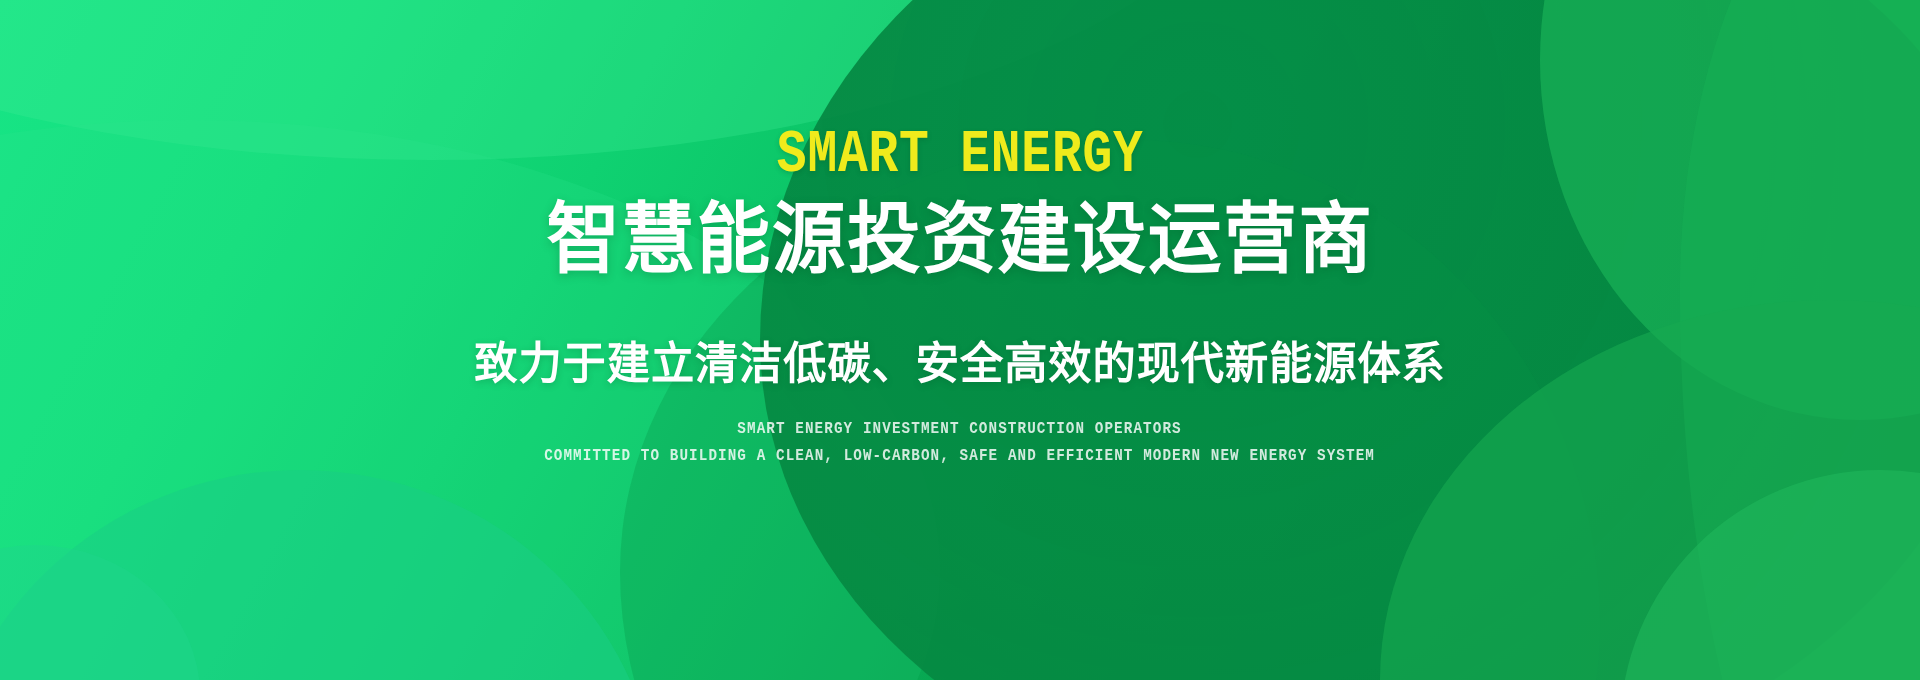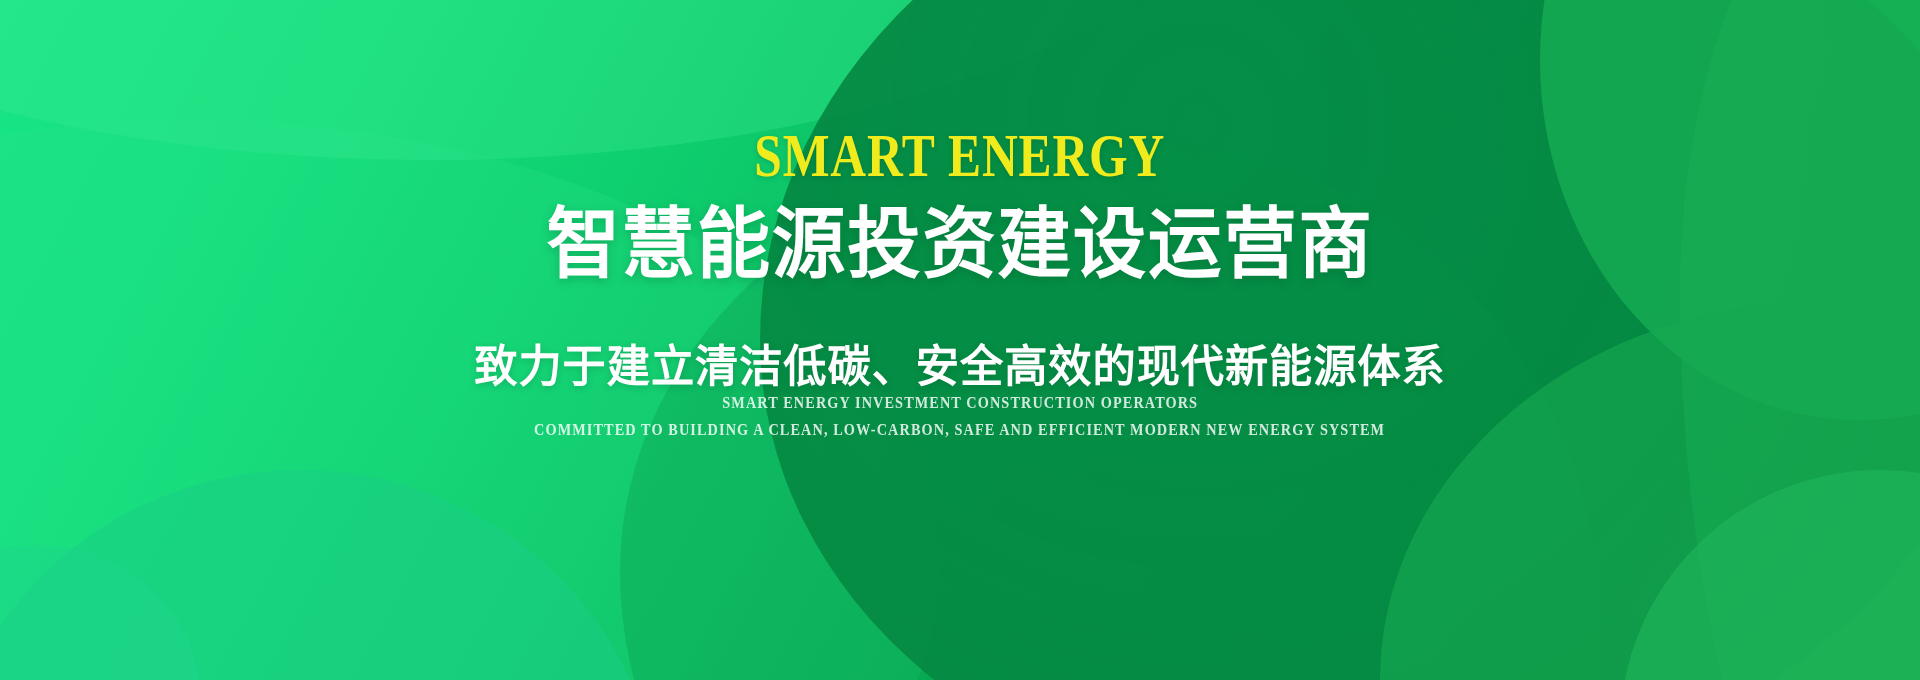--- a/index.html
+++ b/index.html
@@ -6,21 +6,21 @@
   html, body {
     margin: 0;
     padding: 0;
     background: #0a9c47;
   }
   #banner {
     position: relative;
     width: 1920px;
     height: 680px;
     overflow: hidden;
-    font-family: Liberation Serif, serif;
+    font-family: Liberation Mono, monospace;
     
     background:
       linear-gradient(118deg,
         #17E586 0%,
         #14DE7C 16%,
         #0FD171 30%,
         #0BC164 44%,
         #08AE55 60%,
         #07A24C 74%,
         #0A9A46 88%,
@@ -185,20 +185,21 @@
     font-weight: bold;
     letter-spacing: 1px;
     transform: scaleX(0.96);
     transform-origin: center;
     white-space: nowrap;
     margin: 56px 0 0 0;
     text-shadow: 0 2px 8px rgba(0,70,30,0.22);
   }
 
   .tagline-group {
+    margin-top: 26px;
     display: flex;
     flex-direction: column;
     align-items: center;
     gap: 6px;
   }
 
   .tagline {
     color: rgba(255,255,255,0.82);
     font-size: 17px;
     line-height: 1.25;

